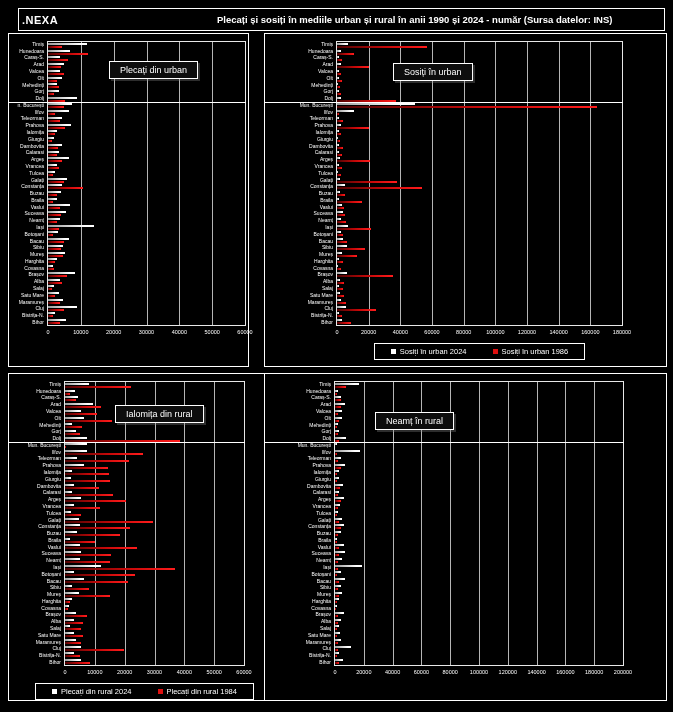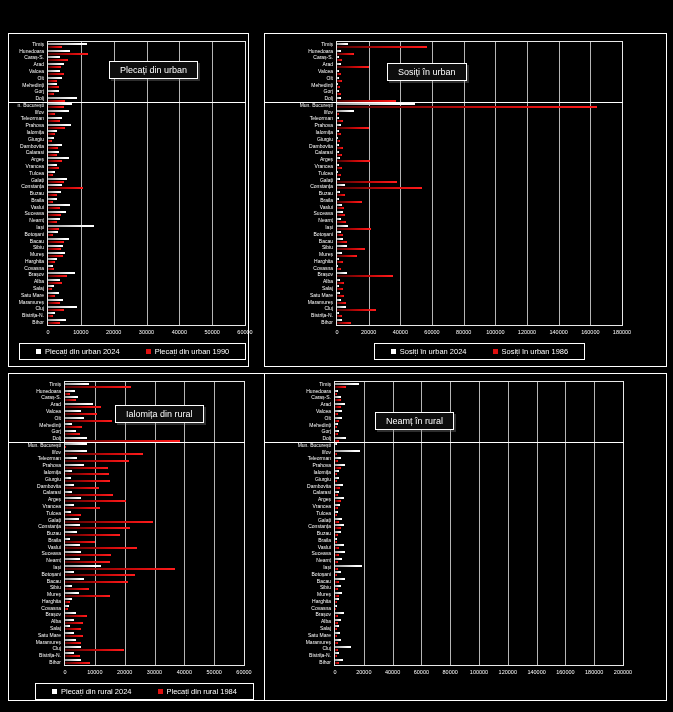--- a/index.html
+++ b/index.html
@@ -45,29 +45,33 @@
   .p-bl .legendwrap{left:20px;right:4px}.p-br .legendwrap{left:69px;right:42px}
   .legend{display:inline-flex;align-items:center;gap:26px;border:1px solid #fff;background:#000;
           padding:3px 16px;font-size:7.5px;color:#fff;white-space:nowrap;}
   .key{display:inline-flex;align-items:center;gap:4px;}
   .sq{width:5px;height:5px;display:inline-block;}
   .sq24{background:#ffffff}.sq90{background:#e01010}
 
   .titlebox{position:absolute;border:1px solid #fff;background:#0d0d0d;color:#fff;font-size:9px;
             padding:3px 10px;z-index:5;white-space:nowrap;box-shadow:2px 2px 0 rgba(130,130,130,.35);}
   .p-tl .titlebox{left:100px;top:27px}
-  .p-tr .titlebox{left:122px;top:29px}
+  .p-tr .titlebox{left:128px;top:29px}
   .p-bl .titlebox{left:106px;top:31px}
   .p-br .titlebox{left:110px;top:38px}
 </style>
 </head>
 <body>
 
 <div class="page">
 
+  <div class="header">
+    <span class="logo">.NEXA</span>
+    <span class="htitle">Plecați și sosiți în mediile urban și rural în anii 1990 și 2024 - număr (Sursa datelor: INS)</span>
+  </div>
 
   <div class="panel p-tl">
     <div class="plotwrap">
       <div class="ylabels">
           <div class="ylab">Timiș</div>
           <div class="ylab">Hunedoara</div>
           <div class="ylab">Caraș-S.</div>
           <div class="ylab">Arad</div>
           <div class="ylab">Valcea</div>
           <div class="ylab">Olt</div>
@@ -290,32 +294,20 @@
     <div class="xaxis">
         <span class="tick" style="left: 0%;">0</span>
         <span class="tick" style="left: 16.6667%;">10000</span>
         <span class="tick" style="left: 33.3333%;">20000</span>
         <span class="tick" style="left: 50%;">30000</span>
         <span class="tick" style="left: 66.6667%;">40000</span>
         <span class="tick" style="left: 83.3333%;">50000</span>
         <span class="tick" style="left: 100%;">60000</span>
       </div>
     <div class="titlebox">Plecați  din urban</div>
-    <div class="legendwrap">
-      <div class="legend">
-        <span class="key">
-            <span class="sq sq24"></span>
-            <span>Plecați din urban 2024</span>
-          </span>
-        <span class="key">
-            <span class="sq sq90"></span>
-            <span>Plecați din urban 1990</span>
-          </span>
-      </div>
-    </div>
   </div>
 
   <div class="panel p-tr">
     <div class="plotwrap">
       <div class="ylabels">
           <div class="ylab">Timiș</div>
           <div class="ylab">Hunedoara</div>
           <div class="ylab">Caraș-S.</div>
           <div class="ylab">Arad</div>
           <div class="ylab">Valcea</div>

